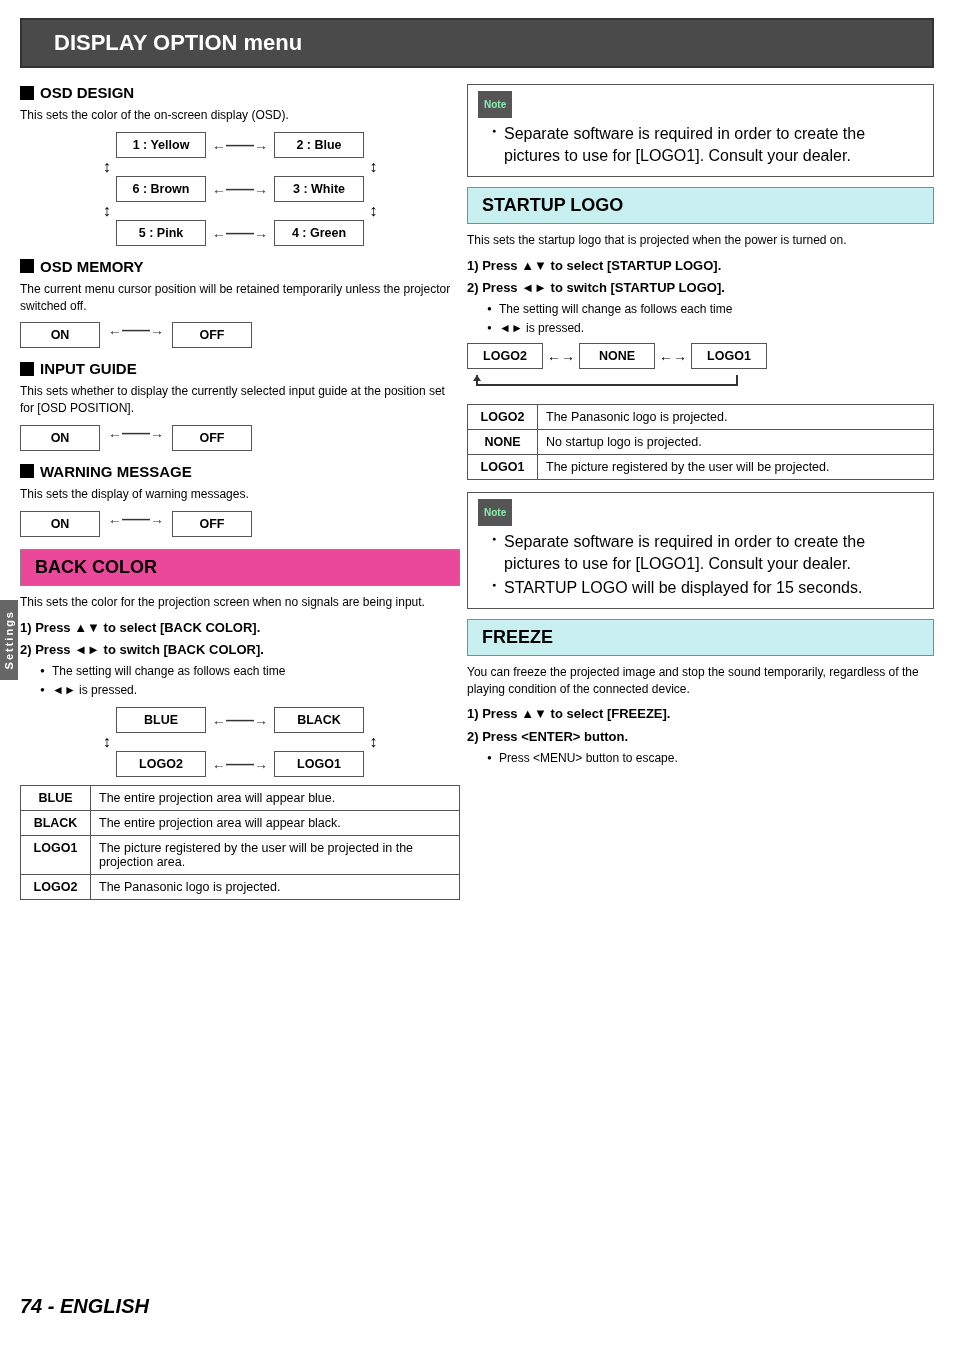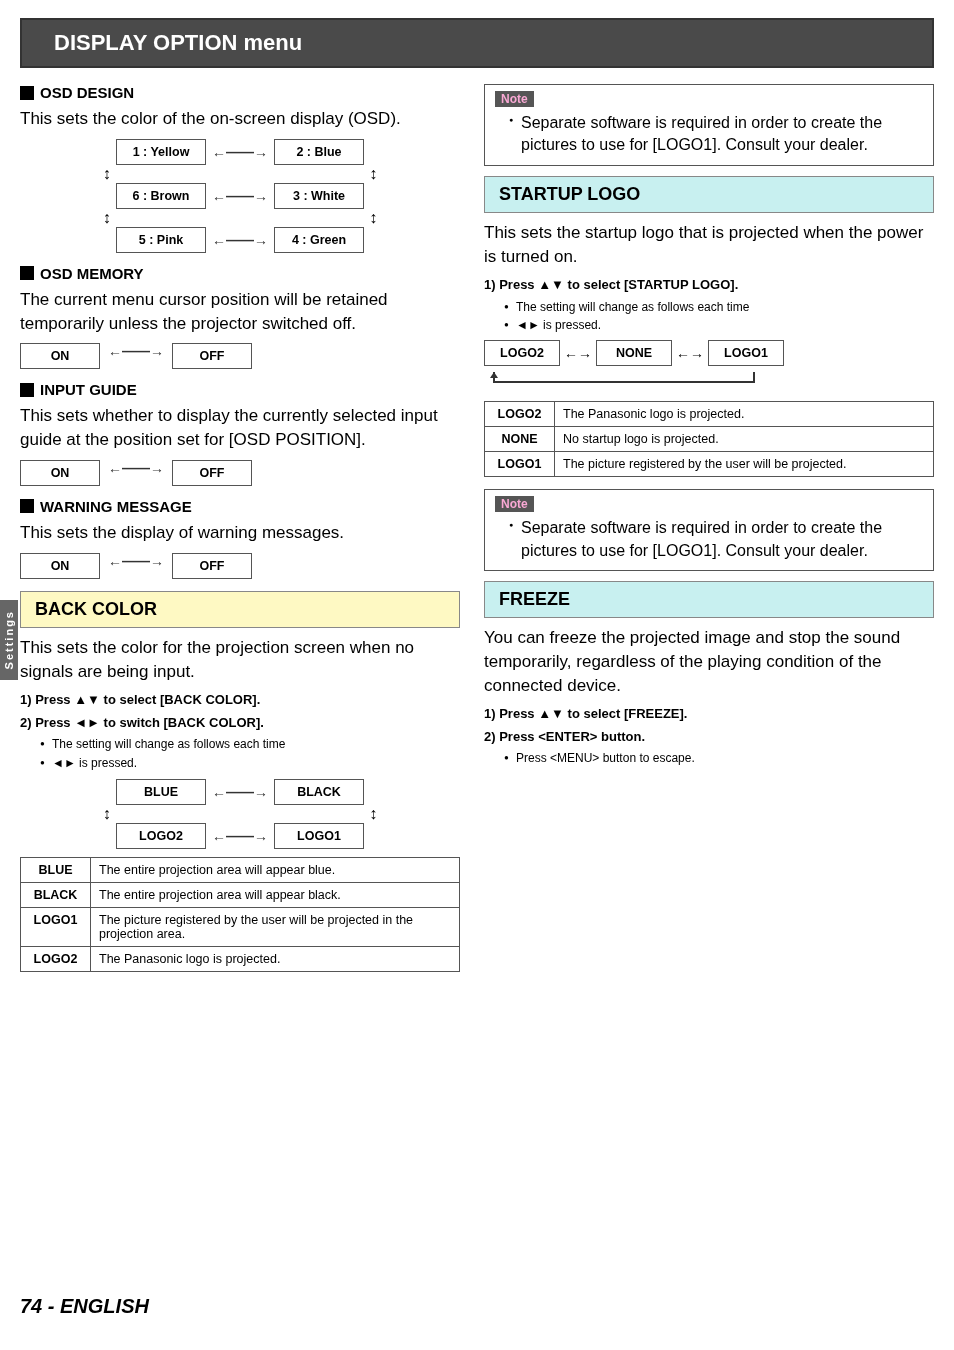--- a/index.html
+++ b/index.html
@@ -24,21 +24,21 @@
       color: #fff;
       font-size: 22px;
       font-weight: bold;
       padding: 10px 32px;
       margin-bottom: 16px;
       border: 2px solid #333;
     }
     
     .two-col {
       display: flex;
-      gap: 24px;
+      gap: 7px;
     }
     .col-left {
       width: 440px;
       flex-shrink: 0;
     }
     .col-right {
       flex: 1;
     }
     
     .section-heading {
@@ -50,21 +50,21 @@
       gap: 6px;
     }
     .section-heading .black-square {
       display: inline-block;
       width: 14px;
       height: 14px;
       background: #000;
       flex-shrink: 0;
     }
     .section-desc {
-      font-size: 17px;
+      font-size: 12px;
       margin-bottom: 8px;
       line-height: 1.4;
     }
     
     .osd-grid {
       width: 100%;
     }
     .osd-row {
       display: flex;
       align-items: center;
@@ -107,21 +107,21 @@
       color: #333;
       padding: 0 8px;
       font-weight: bold;
     }
     
     .section-block {
       margin-bottom: 12px;
     }
     
     .sub-banner {
-      background: #fef9c3;
+      background: #ec4899;
       border: 1.5px solid #888;
       font-size: 18px;
       font-weight: bold;
       padding: 7px 14px;
       margin-bottom: 8px;
     }
     .sub-banner-cyan {
       background: #c8f0f0;
     }
     
@@ -197,26 +197,26 @@
     }
     
     .note-box {
       border: 1.5px solid #555;
       padding: 6px 10px;
       margin-bottom: 10px;
       font-size: 12px;
     }
     .note-title {
       font-weight: bold;
-      font-size: 12px;
+      font-size: 10px;
       margin-bottom: 3px;
       background: #555;
-      color: #f9a8d4;
+      color: #86efac;
       display: inline-block;
-      padding: 1px 6px;
+      padding: 8px 6px;
       margin-bottom: 5px;
     }
     .note-box ul {
       margin-left: 14px;
     }
     .note-box ul li {
       list-style: none;
       position: relative;
       padding-left: 12px;
       font-size: 16px;
@@ -426,20 +426,23 @@
           <li>Separate software is required in order to create the pictures to use for [LOGO1]. Consult your dealer.</li>
         </ul>
       </div>
 
       <div class="section-block">
         <div class="sub-banner sub-banner-cyan">STARTUP LOGO</div>
         <div class="section-desc">This sets the startup logo that is projected when the power is turned on.</div>
         <div class="num-item">
           <span class="bold">1)  Press ▲▼ to select [STARTUP LOGO].</span>
         </div>
+        <div class="num-item">
+          <span class="bold">2)  Press ◄► to switch [STARTUP LOGO].</span>
+        </div>
         <ul class="bullet-list">
           <li>The setting will change as follows each time</li>
           <li>◄► is pressed.</li>
         </ul>
 
         <div style="margin: 6px 0 2px 0;">
           <div style="display:flex;align-items:center;">
             <div class="logo-cycle-box">LOGO2</div>
             <span style="font-size:14px;padding:0 4px;font-weight:bold;">←→</span>
             <div class="logo-cycle-box">NONE</div>
@@ -470,20 +473,21 @@
             <td>The picture registered by the user will be projected.</td>
           </tr>
         </tbody>
           </table>
       </div>
 
       <div class="note-box">
         <div class="note-title">Note</div>
         <ul>
           <li>Separate software is required in order to create the pictures to use for [LOGO1]. Consult your dealer.</li>
+          <li>STARTUP LOGO will be displayed for 15 seconds.</li>
         </ul>
       </div>
 
       <div class="section-block">
         <div class="sub-banner sub-banner-cyan">FREEZE</div>
         <div class="section-desc">You can freeze the projected image and stop the sound temporarily, regardless of the playing condition of the connected device.</div>
         <div class="num-item">
           <span class="bold">1)  Press ▲▼ to select [FREEZE].</span>
         </div>
         <div class="num-item">

